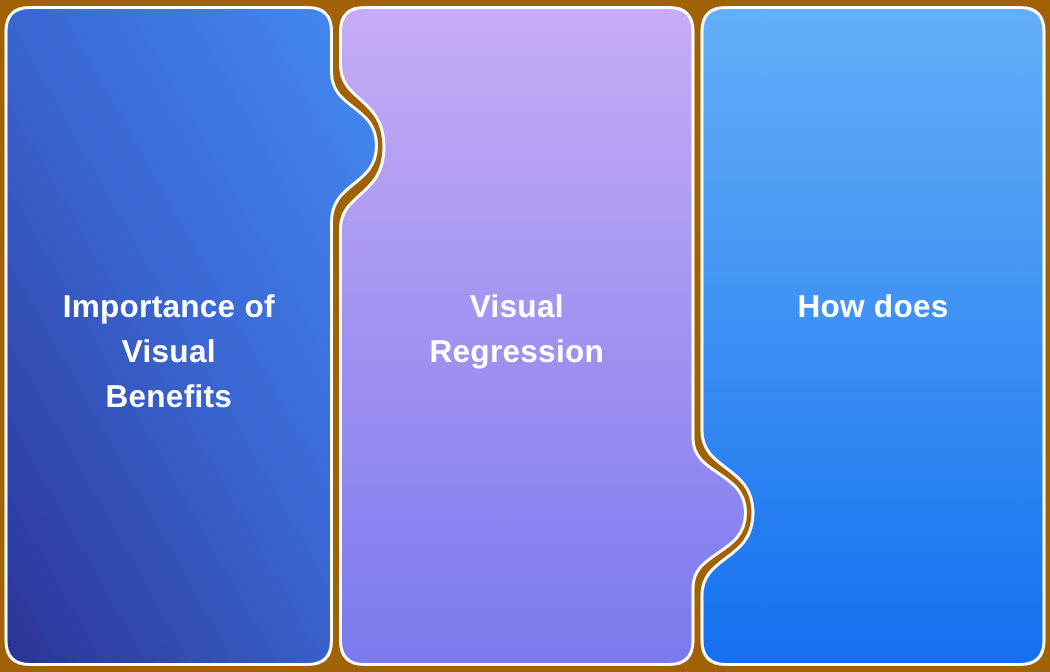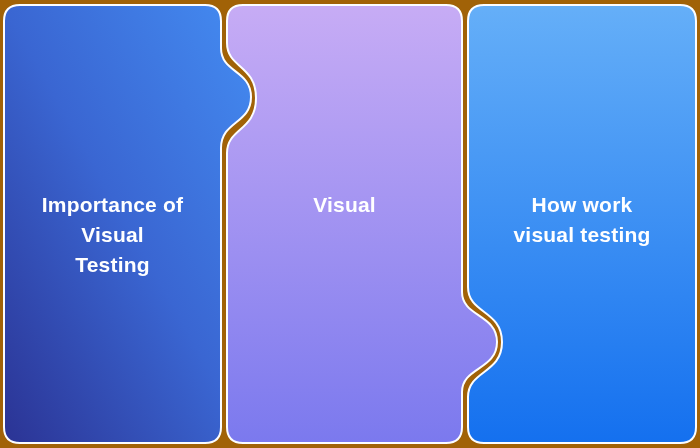--- a/index.html
+++ b/index.html
@@ -76,25 +76,25 @@
 
     <path fill="url(#g3)" stroke="#FCFDFF" stroke-width="2" d="M 484 5 H 680 Q 696 5 696 21 V 427 Q 696 443 680 443 H 484 Q 468 443 468 427 V 397
              C 468 370 502 374 502 342
              C 502 310 468 314 468 287
              V 21 Q 468 5 484 5 Z"></path>
   </svg>
 
   <div class="card-title title-1">
     <span>Importance of</span>
     <span>Visual</span>
-    <span>Testing</span>
+    <span>Benefits</span>
   </div>
 
   <div class="card-title title-2">
     <span>Visual</span>
+    <span>Regression</span>
   </div>
 
   <div class="card-title title-3">
-    <span>How work</span>
-    <span>visual testing</span>
+    <span>How does</span>
   </div>
 
 </div>
 
 </body></html>

